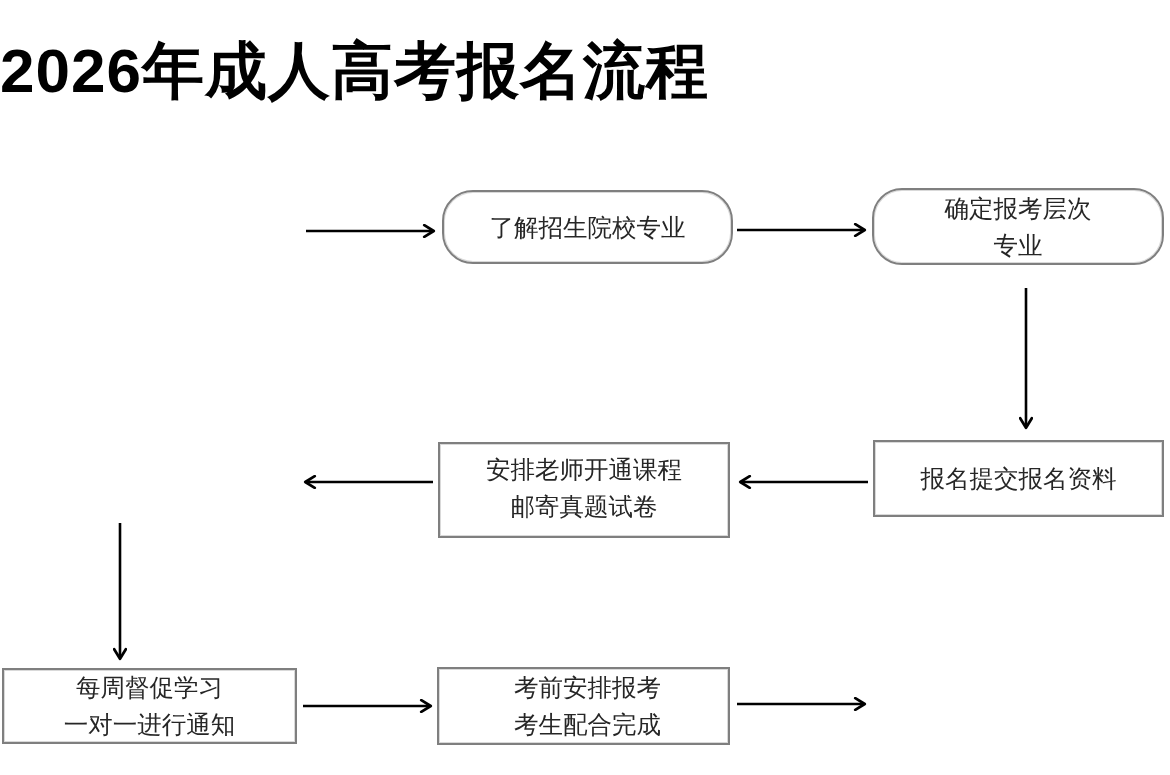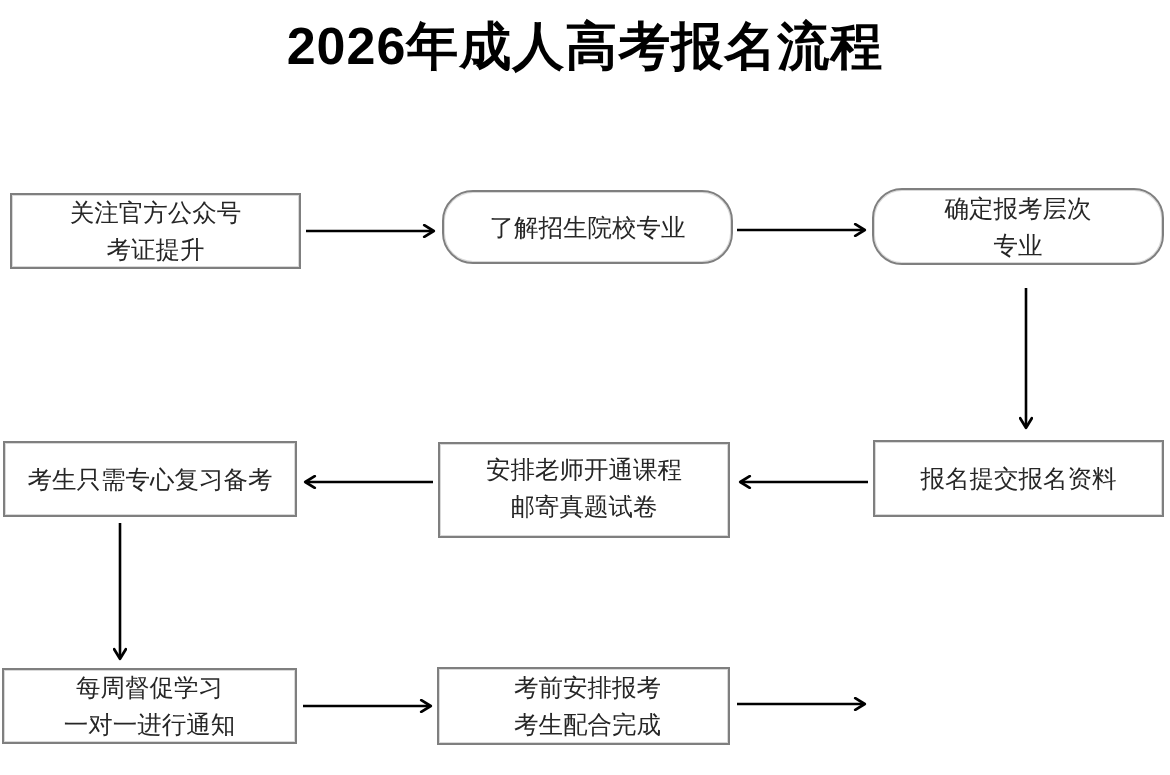--- a/index.html
+++ b/index.html
@@ -12,23 +12,22 @@
     position: relative;
     width: 1170px;
     height: 775px;
     background: #ffffff;
     overflow: hidden;
   }
   .page-title {
     position: absolute;
     left: 0;
     right: 0;
-    top: 12px;
-    text-align: center;
-    font-size: 52px;
+    top: 29px;
+    font-size: 62px;
     font-weight: 900;
     letter-spacing: 1px;
     color: #000000;
     white-space: nowrap;
   }
   .arrow-layer {
     position: absolute;
     left: 0;
     top: 0;
     width: 1170px;
@@ -81,46 +80,39 @@
     <line x1="306" y1="231" x2="433" y2="231" stroke="#000000" stroke-width="2.6" marker-end="url(#arrowhead)"></line>
     <line x1="737" y1="230" x2="864" y2="230" stroke="#000000" stroke-width="2.6" marker-end="url(#arrowhead)"></line>
     <line x1="1026" y1="288" x2="1026" y2="427" stroke="#000000" stroke-width="2.6" marker-end="url(#arrowhead)"></line>
     <line x1="868" y1="482" x2="741" y2="482" stroke="#000000" stroke-width="2.6" marker-end="url(#arrowhead)"></line>
     <line x1="433" y1="482" x2="306" y2="482" stroke="#000000" stroke-width="2.6" marker-end="url(#arrowhead)"></line>
     <line x1="120" y1="523" x2="120" y2="658" stroke="#000000" stroke-width="2.6" marker-end="url(#arrowhead)"></line>
     <line x1="303" y1="706" x2="430" y2="706" stroke="#000000" stroke-width="2.6" marker-end="url(#arrowhead)"></line>
     <line x1="737" y1="704" x2="864" y2="704" stroke="#000000" stroke-width="2.6" marker-end="url(#arrowhead)"></line>
   </svg>
 
-  <div class="flow-box b1">
-    <div>关注官方公众号</div>
-    <div>考证提升</div>
-  </div>
 
   <div class="flow-box b2">
     <div>了解招生院校专业</div>
   </div>
 
   <div class="flow-box b3">
     <div>确定报考层次</div>
     <div>专业</div>
   </div>
 
   <div class="flow-box b4">
     <div>报名提交报名资料</div>
   </div>
 
   <div class="flow-box b5">
     <div>安排老师开通课程</div>
     <div>邮寄真题试卷</div>
   </div>
 
-  <div class="flow-box b6">
-    <div>考生只需专心复习备考</div>
-  </div>
 
   <div class="flow-box b7">
     <div>每周督促学习</div>
     <div>一对一进行通知</div>
   </div>
 
   <div class="flow-box b8">
     <div>考前安排报考</div>
     <div>考生配合完成</div>
   </div>

